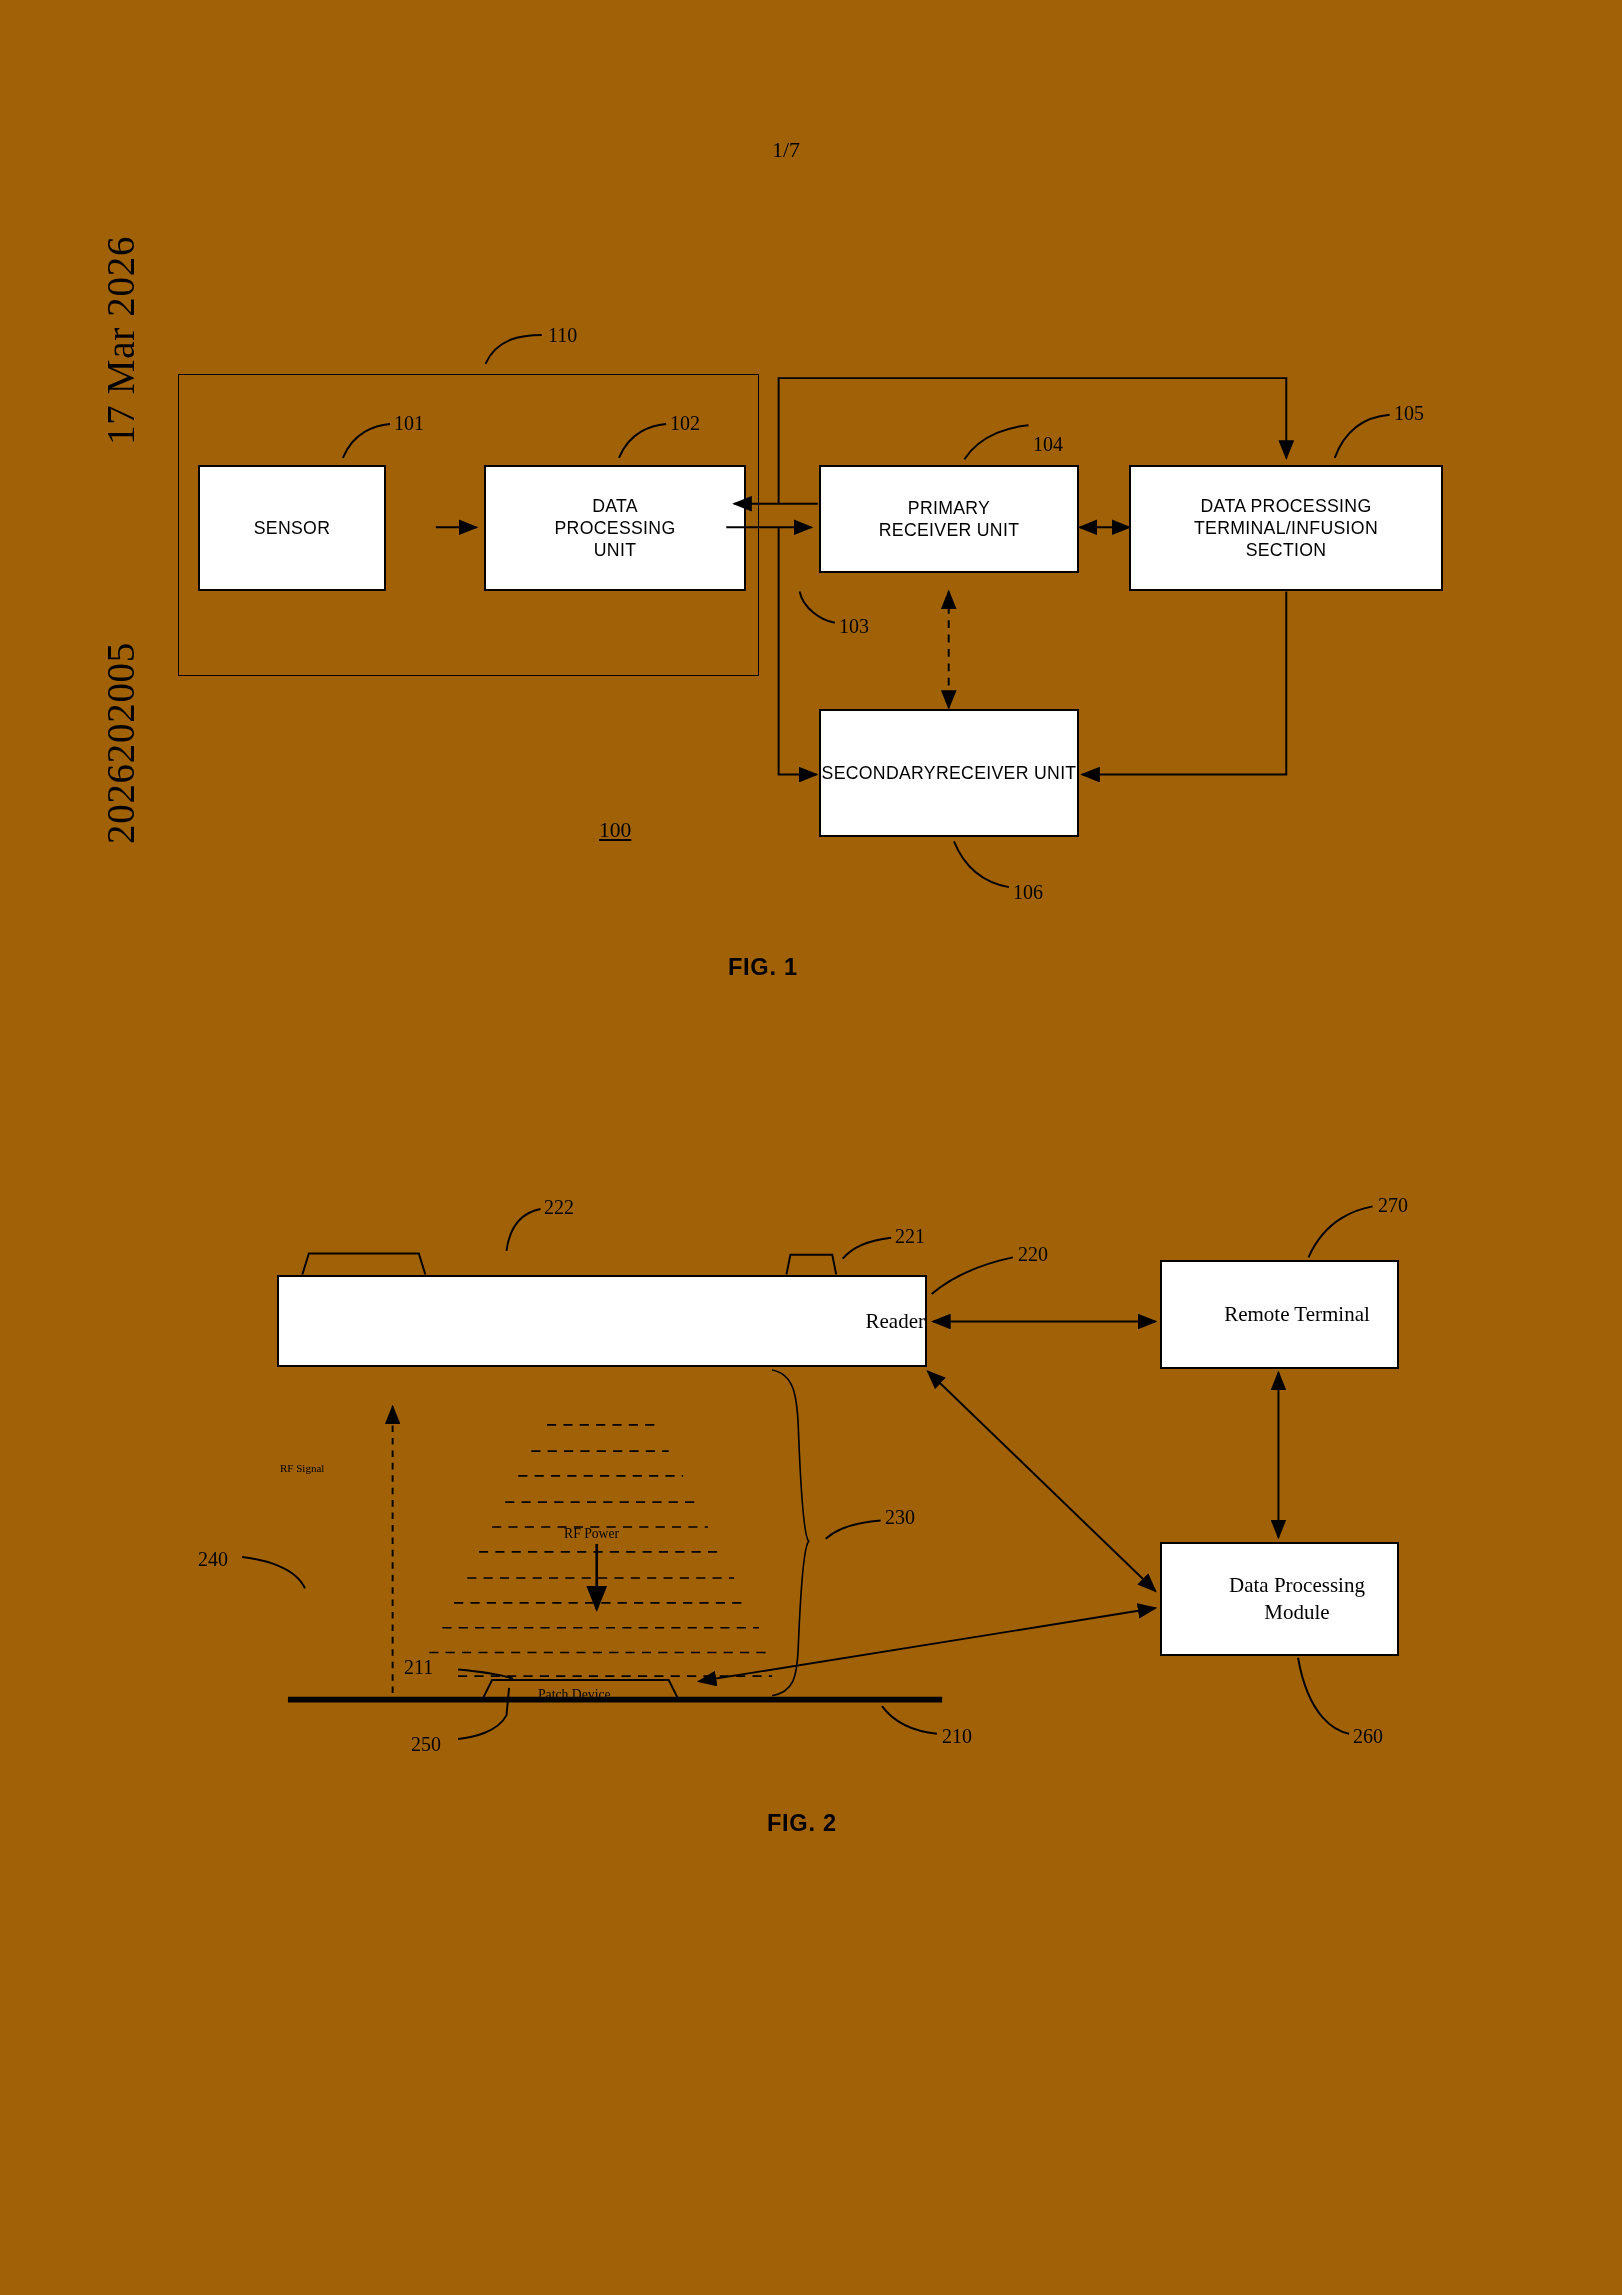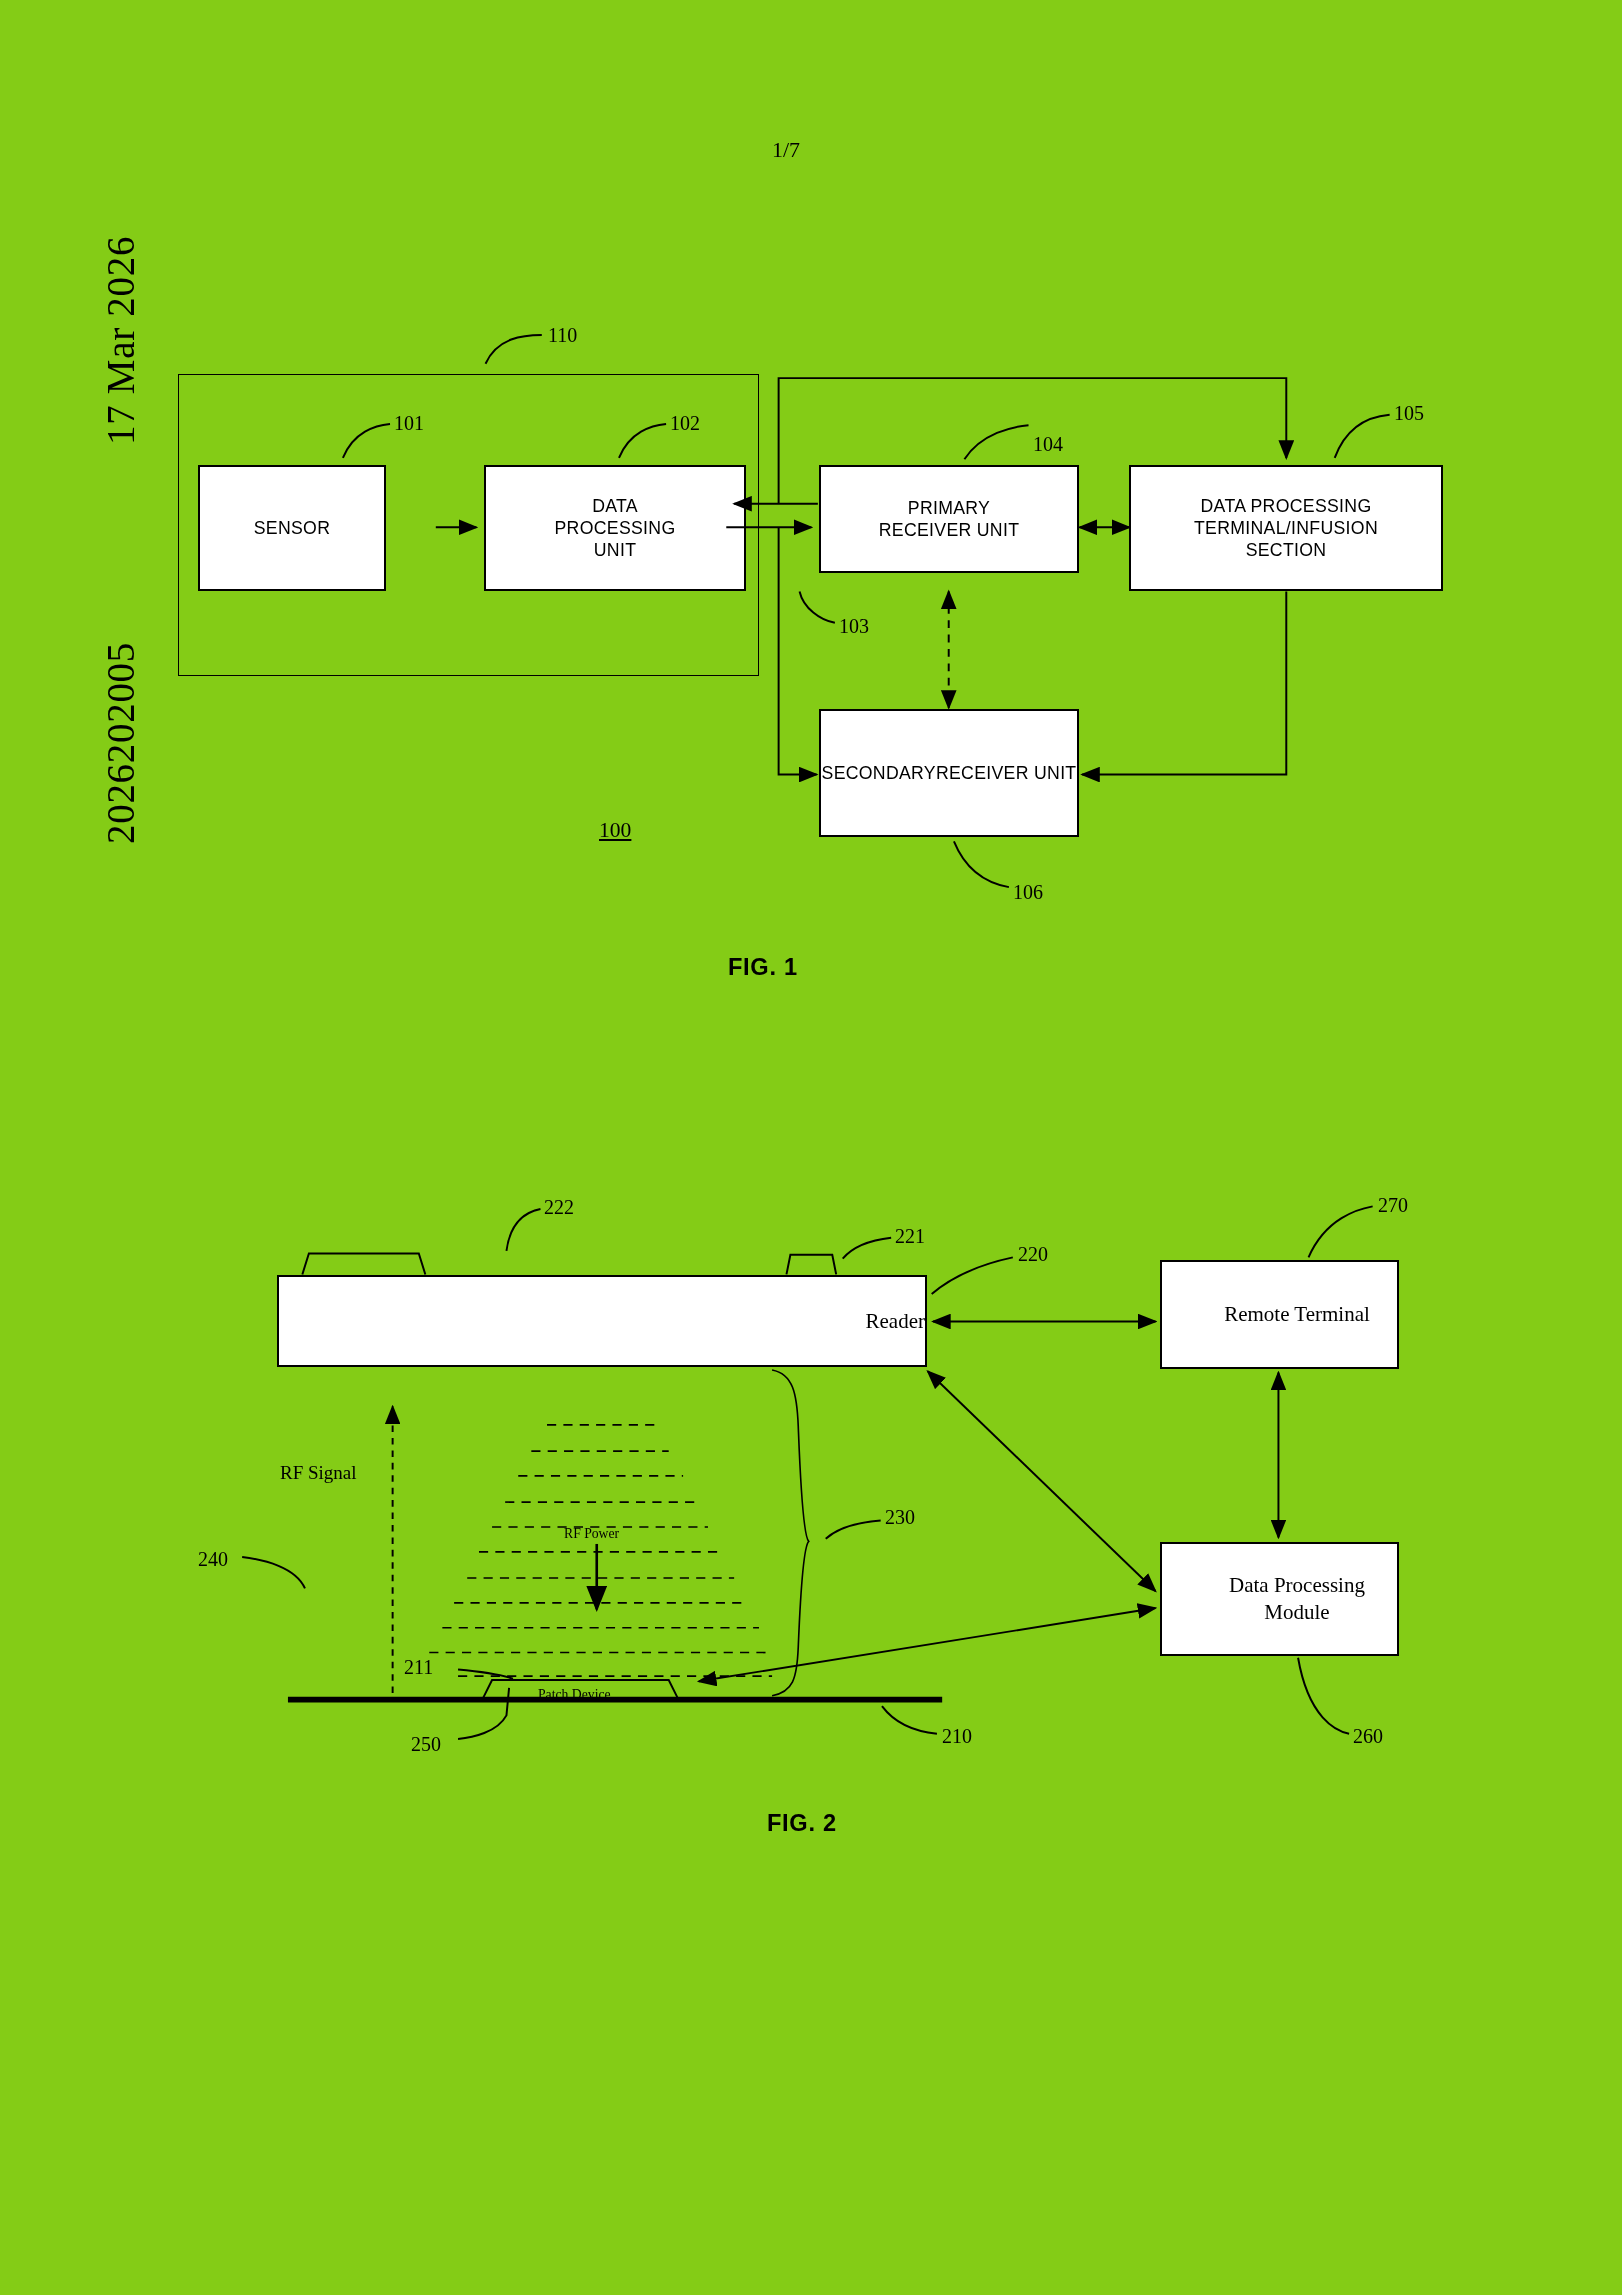--- a/index.html
+++ b/index.html
@@ -12,21 +12,21 @@
     height: 2295px;
     position: relative;
     font-family: "Liberation Sans", sans-serif;
     overflow: hidden;
   }
   .page {
     position: absolute;
     left: 0; top: 0;
     width: 1622px;
     height: 2295px;
-    background: #84cc16;
+    background: #a16207;
   }
   
   .side-text {
     position: absolute;
     font-family: "Liberation Serif", serif;
     font-size: 39px;
     color: #000;
     white-space: nowrap;
     transform-origin: left top;
     transform: rotate(-90deg);
@@ -123,21 +123,21 @@
     text-align: center;
     font-family: "Liberation Serif", serif;
     font-size: 21px;
     line-height: 1.3;
     color: #000;
     padding-left: 35px;
   }
   .small-serif {
     position: absolute;
     font-family: "Liberation Serif", serif;
-    font-size: 19px;
+    font-size: 11px;
     color: #000;
     white-space: nowrap;
   }
   .tiny-serif {
     position: absolute;
     font-family: "Liberation Serif", serif;
     font-size: 13.7px;
     color: #000;
     white-space: nowrap;
   }

